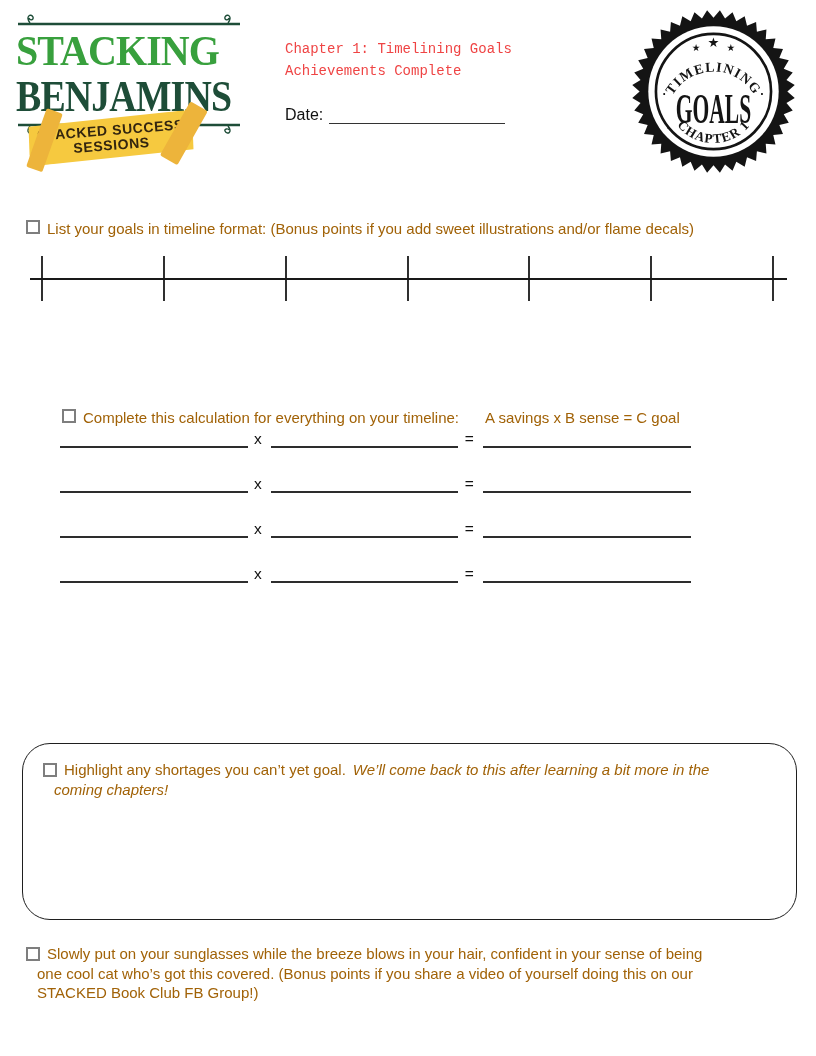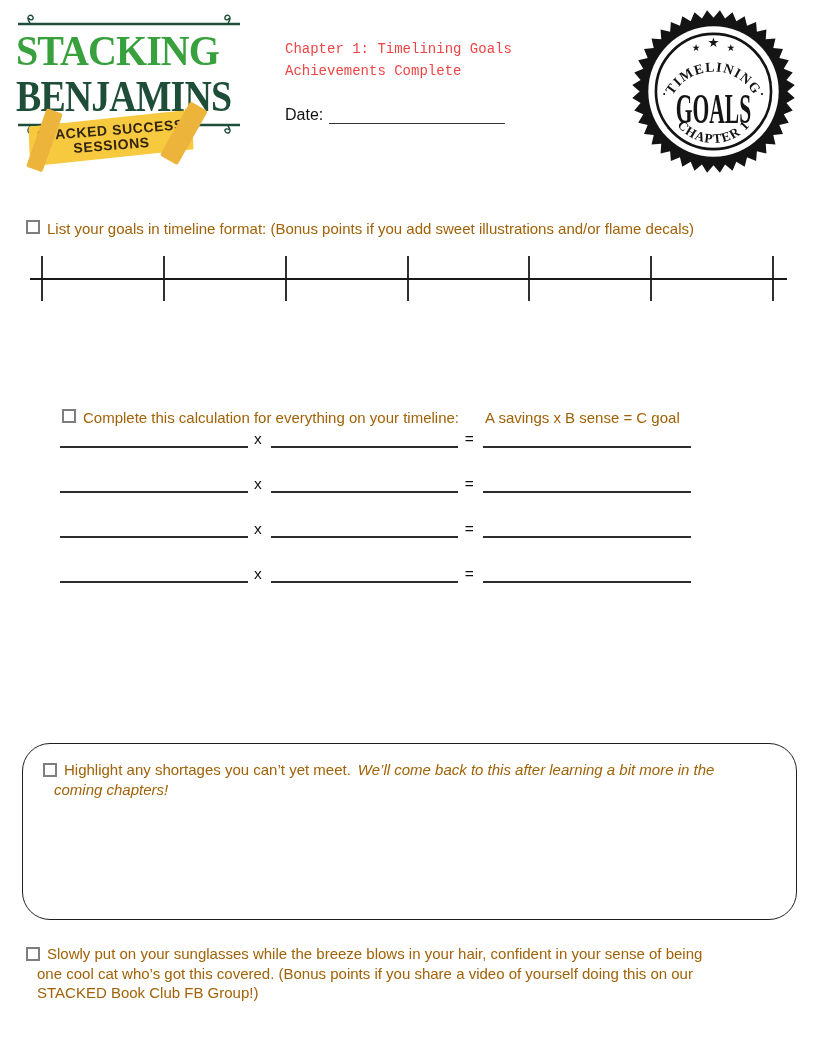--- a/index.html
+++ b/index.html
@@ -188,21 +188,21 @@
       <span class="blank w1"></span>
       <span class="op op-x">x</span>
       <span class="blank w2"></span>
       <span class="op op-eq">=</span>
       <span class="blank w3"></span>
     </div>
   </div>
 
 
   <div class="round-box">
-    <p class="task hang" style="position:static;"><span class="cb"></span><span>Highlight any shortages you can’t yet meet.</span><span class="after-dot-gap"></span><span class="italic">We’ll come back to this after learning a bit more in the
+    <p class="task hang" style="position:static;"><span class="cb"></span><span>Highlight any shortages you can’t yet goal.</span><span class="after-dot-gap"></span><span class="italic">We’ll come back to this after learning a bit more in the
 coming chapters!</span></p>
   </div>
 
   <p class="task hang" style="left:26px; top:944px; width:752px;"><span class="cb"></span><span>Slowly put on your sunglasses while the breeze blows in your hair, confident in your sense of being
 one cool cat who’s got this covered. (Bonus points if you share a video of yourself doing this on our
 STACKED Book Club FB Group!)</span></p>
 
 </div>
 
 </body></html>

